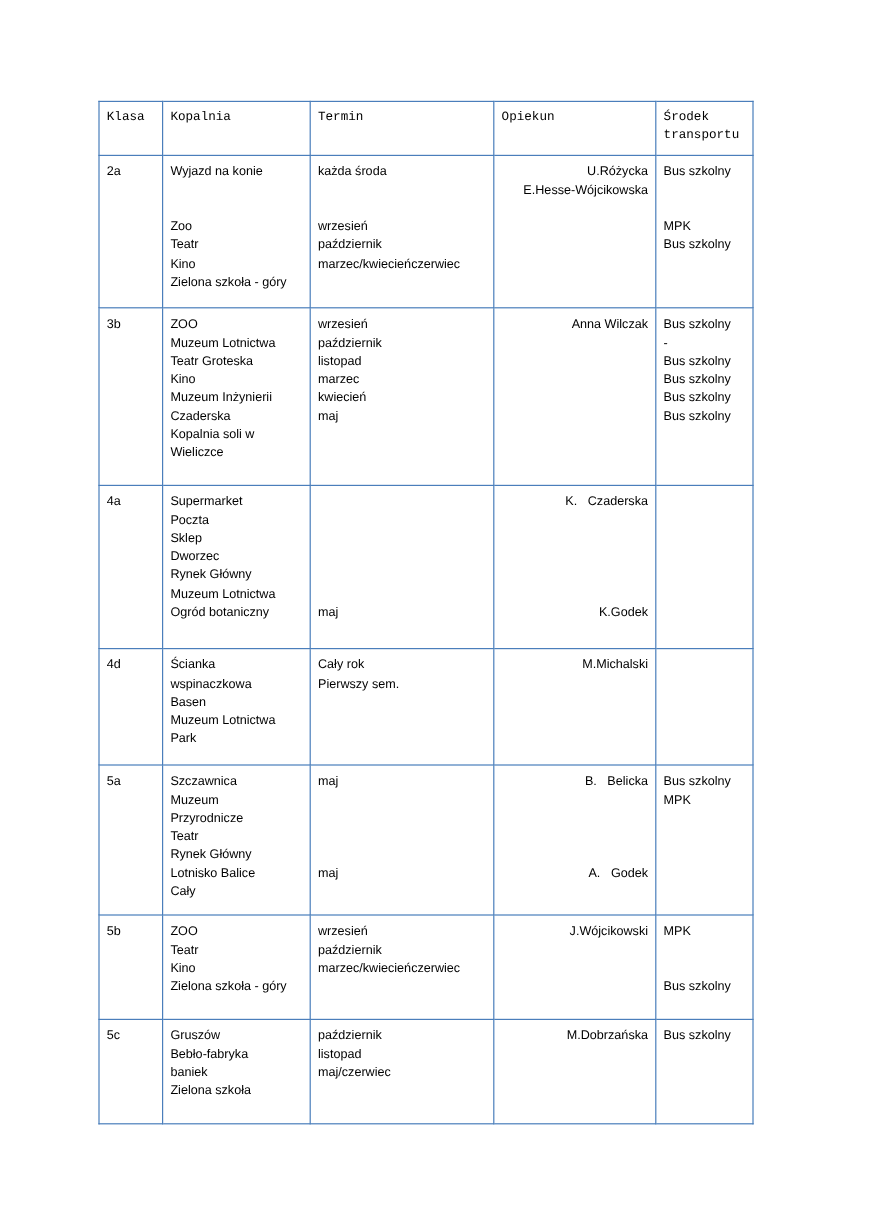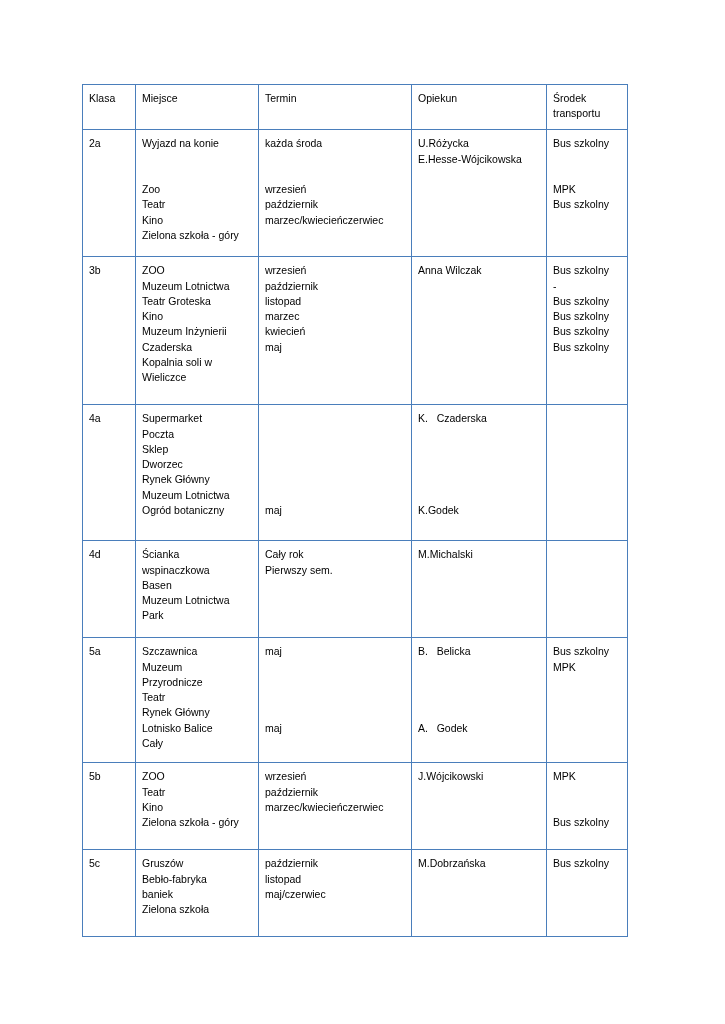--- a/index.html
+++ b/index.html
@@ -37,33 +37,34 @@
   col.c-klasa     { width: 53px; }
   col.c-miejsce   { width: 123px; }
   col.c-termin    { width: 153px; }
   col.c-opiekun   { width: 135px; }
   col.c-srodek    { width: 81px; }
 
   thead th {
     font-weight: bold;
     padding-top: 7px;
     padding-bottom: 16px;
+    font-family: Liberation Mono, monospace;
   }
   td.klasa {
     font-weight: bold;
   }
   .lines span {
     display: block;
     white-space: pre-wrap;
   }
   .lines span.blank {
     visibility: hidden;
   }
   .center {
-    text-align: left;
+    text-align: right;
   }
   .row-2a td { height: 112px; }
   .row-3b td { height: 133px; }
   .row-4a td { height: 121px; }
   .row-4d td { height: 82px; }
   .row-5a td { height: 110px; }
   .row-5b td { height: 72px; margin-left: 35px; }
   .row-5c td { height: 72px; }
 </style>
 </head>
@@ -74,21 +75,21 @@
     <colgroup>
       <col class="c-klasa">
         <col class="c-miejsce">
         <col class="c-termin">
         <col class="c-opiekun">
         <col class="c-srodek">
     </colgroup>
     <thead>
       <tr>
         <th>Klasa</th>
-        <th>Miejsce</th>
+        <th>Kopalnia</th>
         <th>Termin</th>
         <th>Opiekun</th>
         <th>Środek transportu</th>
       </tr>
     </thead>
     <tbody>
         <tr class="row-2a">
           <td class="klasa">2a</td>
           <td>
             <div class="lines">

